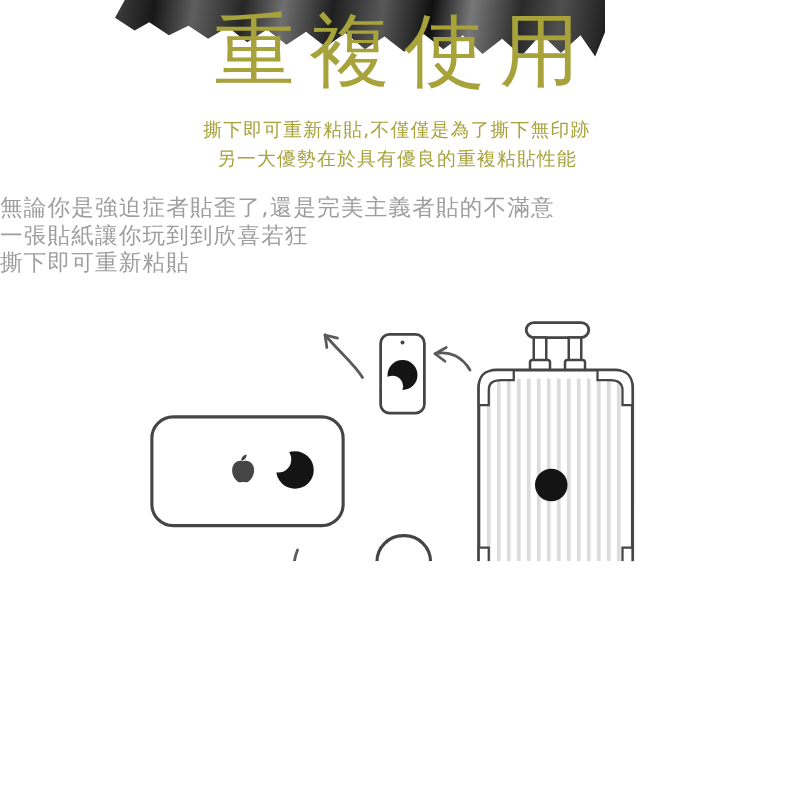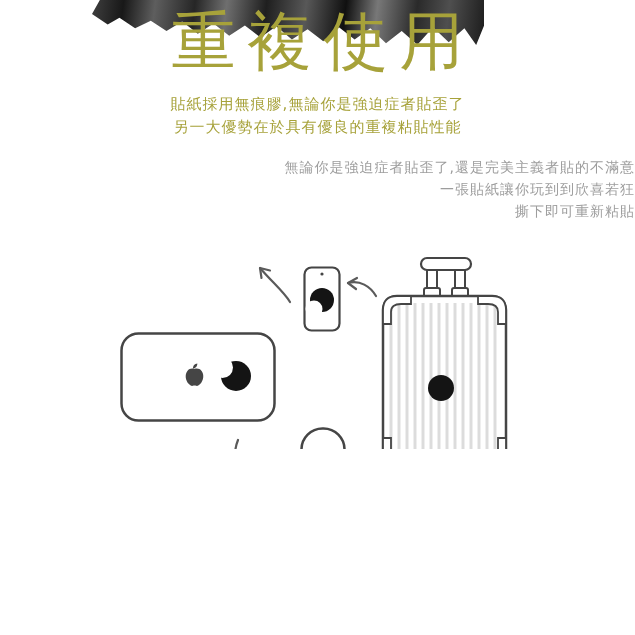--- a/index.html
+++ b/index.html
@@ -18,21 +18,21 @@
     position:absolute;left:0;top:0;width:100%;margin:0;z-index:2;
     text-align:center;font-size:64px;font-weight:400;line-height:1.3;
     letter-spacing:12px;text-indent:12px;color:#a7a23a;
   }
   .intro{
     position:absolute;left:0;top:93px;width:100%;z-index:2;
     text-align:center;color:#a7a23a;font-size:15px;line-height:23px;letter-spacing:1px;
   }
   .bodytext{
     position:absolute;left:0;top:156px;width:100%;
-    text-align:right;color:#9d9d9d;font-size:14px;line-height:22px;letter-spacing:1px;
+    text-align:left;color:#9d9d9d;font-size:18px;line-height:22px;letter-spacing:1px;
   }
   svg.illus{position:absolute;overflow:visible;}
   .il-phone{left:303px;top:266px;}
   .il-laptop{left:119px;top:331px;}
   .il-suitcase{left:377px;top:250px;}
   .il-skateboard{left:299px;top:426px;}
   .ar-a{left:250px;top:256px;}
   .ar-b{left:342px;top:274px;}
   .ar-c{left:228px;top:436px;}
   .ar-d{left:374px;top:516px;}
@@ -43,21 +43,21 @@
 </head>
 <body>
 
 <div class="page">
 
   <div class="photo-strip"></div>
 
   <h1 class="title">重複使用</h1>
 
   <div class="intro">
-    <div>貼紙採用無痕膠,無論你是強迫症者貼歪了</div>
+    <div>撕下即可重新粘貼,不僅僅是為了撕下無印跡</div>
     <div>另一大優勢在於具有優良的重複粘貼性能</div>
   </div>
 
   <div class="bodytext">
     <div>無論你是強迫症者貼歪了,還是完美主義者貼的不滿意</div>
     <div>一張貼紙讓你玩到到欣喜若狂</div>
     <div>撕下即可重新粘貼</div>
   </div>
 
   <svg class="illus ar-a" width="44" height="50" viewBox="0 0 44 50">

